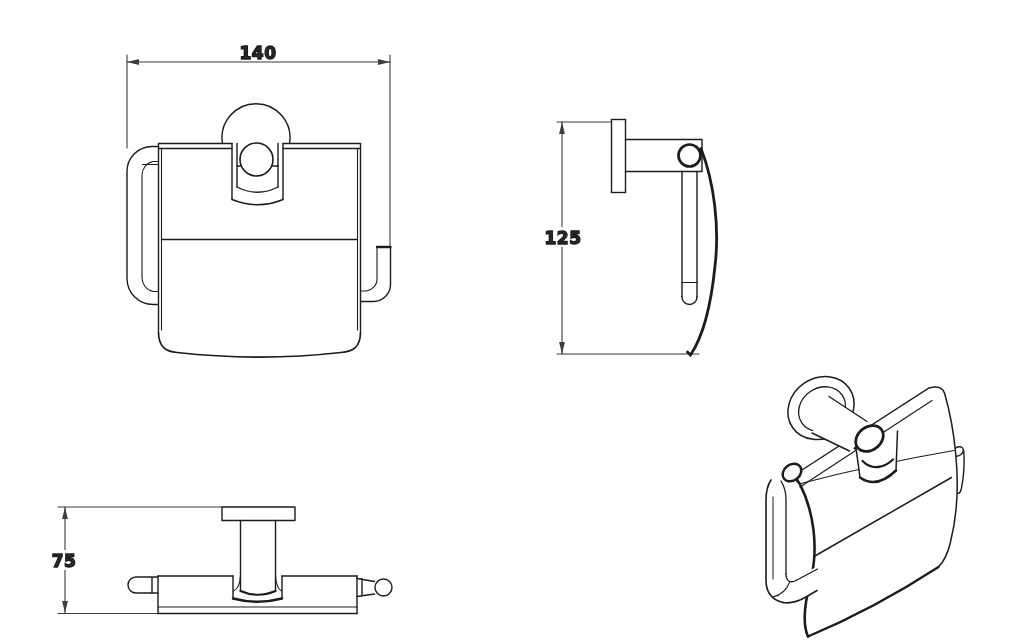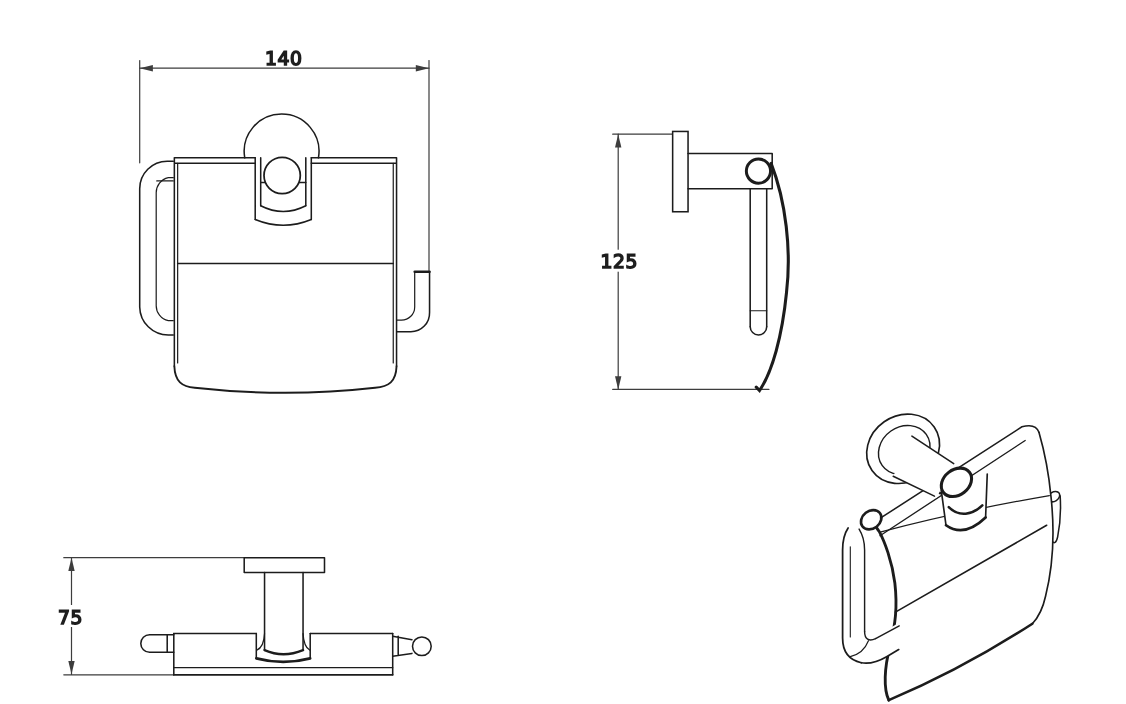--- a/index.html
+++ b/index.html
@@ -1,17 +1,17 @@
 <!DOCTYPE html>
 <html><head>
 <meta charset="utf-8">
 <style>
   html,body{margin:0;padding:0;background:#fff;}
   .page{position:relative;width:996px;height:640px;background:#fff;overflow:hidden;
-        font-family:"DejaVu Sans","Liberation Sans",sans-serif;}
+        font-family:"DejaVu Sans","Liberation Sans",sans-serif;font-weight:bold;}
   svg{position:absolute;left:0;top:0;}
   text.dim{font-family:"DejaVu Sans","Liberation Sans",sans-serif;
            font-size:17px;fill:#2b2b2b;letter-spacing:.5px;}
 </style>
 </head>
 <body>
 
 <div class="page">
 <svg width="1024" height="640" viewBox="0 0 1024 640">
 

